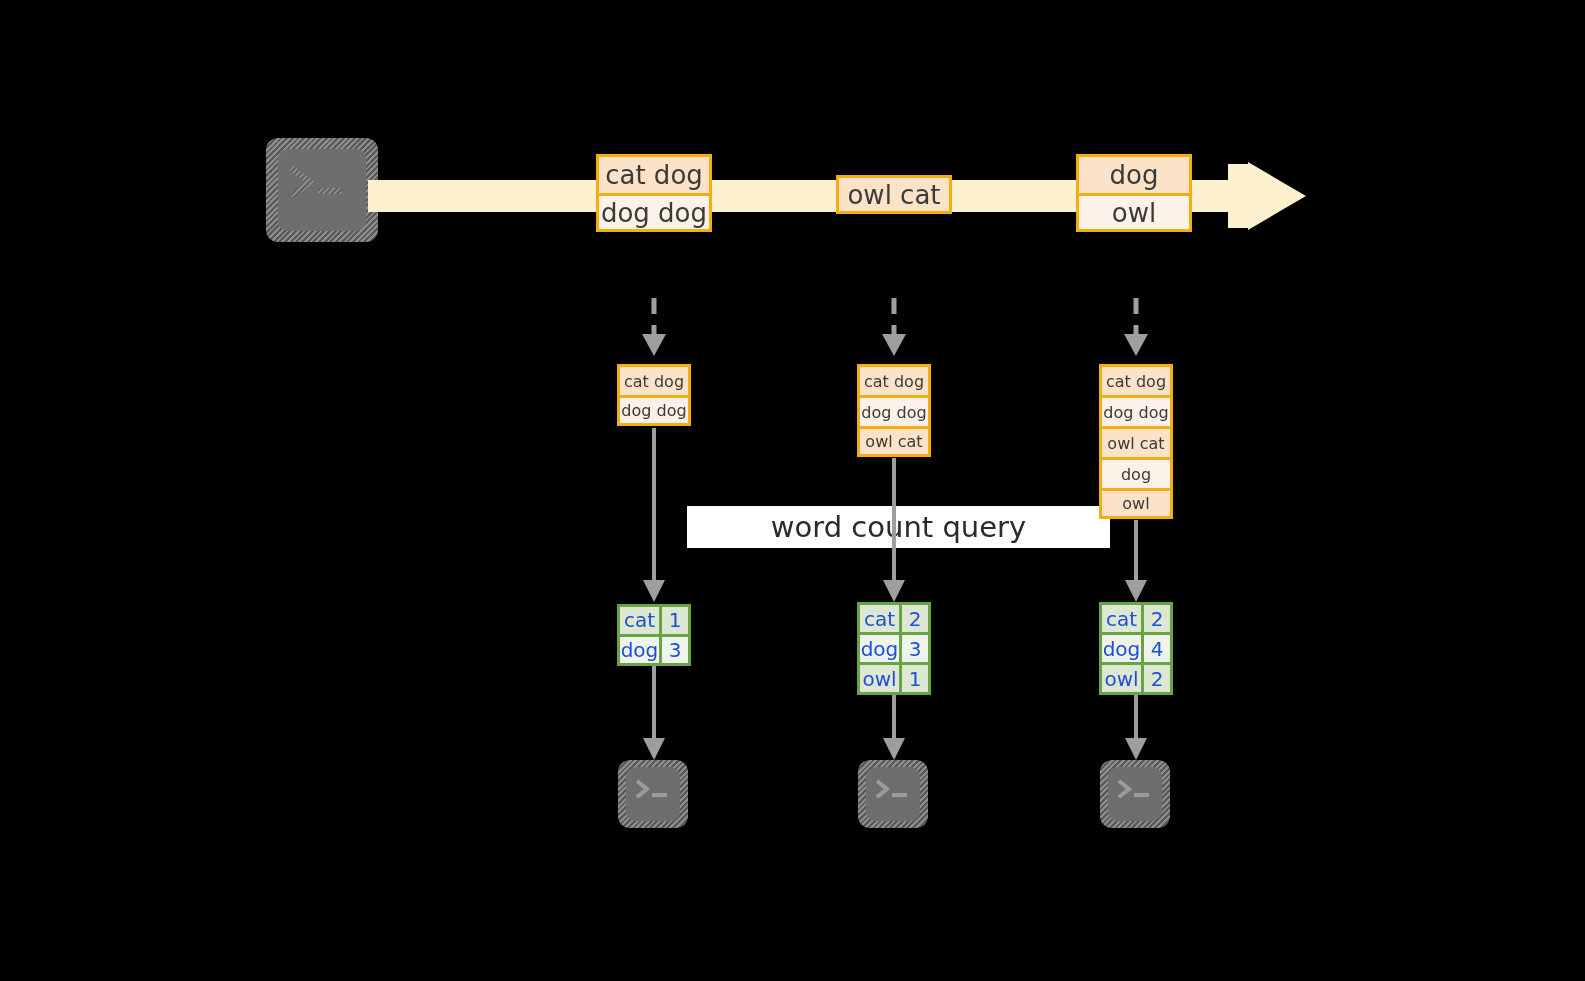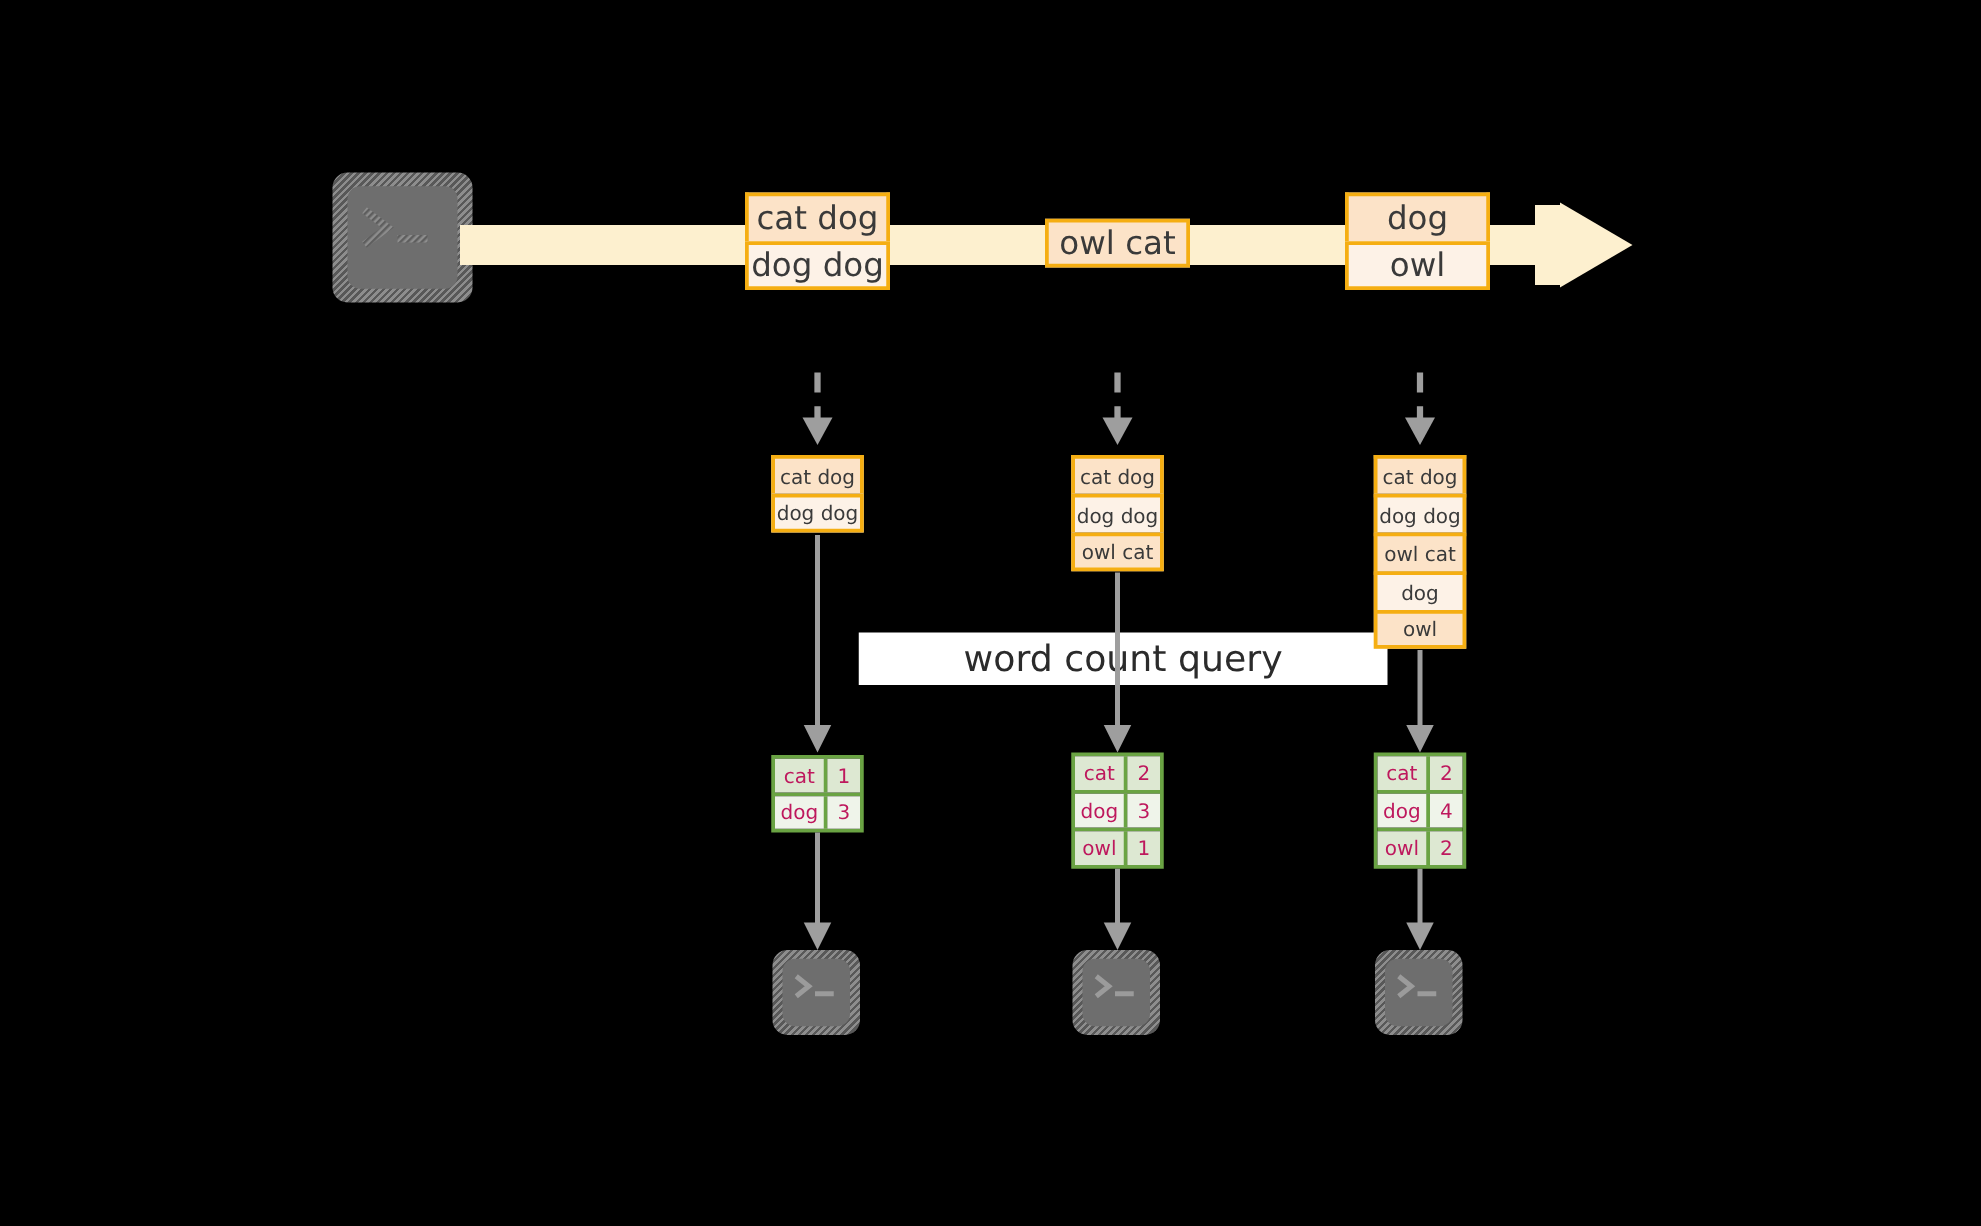--- a/index.html
+++ b/index.html
@@ -34,21 +34,21 @@
   .stack{position:absolute;}
   .stack .rec{position:relative;width:100%;border-bottom-width:0;}
   .stack .rec:last-child{border-bottom-width:3px;}
 
   
   .tbl{position:absolute;box-sizing:border-box;border:3px solid #6aa343;
        display:flex;flex-direction:column;}
   .tbl .row{display:flex;flex:1 1 auto;border-bottom:3px solid #6aa343;}
   .tbl .row:last-child{border-bottom:0;}
   .tbl .c{box-sizing:border-box;display:flex;align-items:center;
-          justify-content:center;font-size:16px;color:#be185d;}
+          justify-content:center;font-size:20px;color:#1d4ed8;}
   .tbl .c.k{border-right:3px solid #6aa343;}
   .tbl .row.dark .c{background:#dde8d2;}
   .tbl .row.light .c{background:#eff4ea;}
 
   
   .conn{position:absolute;overflow:visible;}
 
   
   .qband{position:absolute;background:#ffffff;}
   .qlabel{position:absolute;font-size:29px;color:#2b2b2b;white-space:nowrap;

